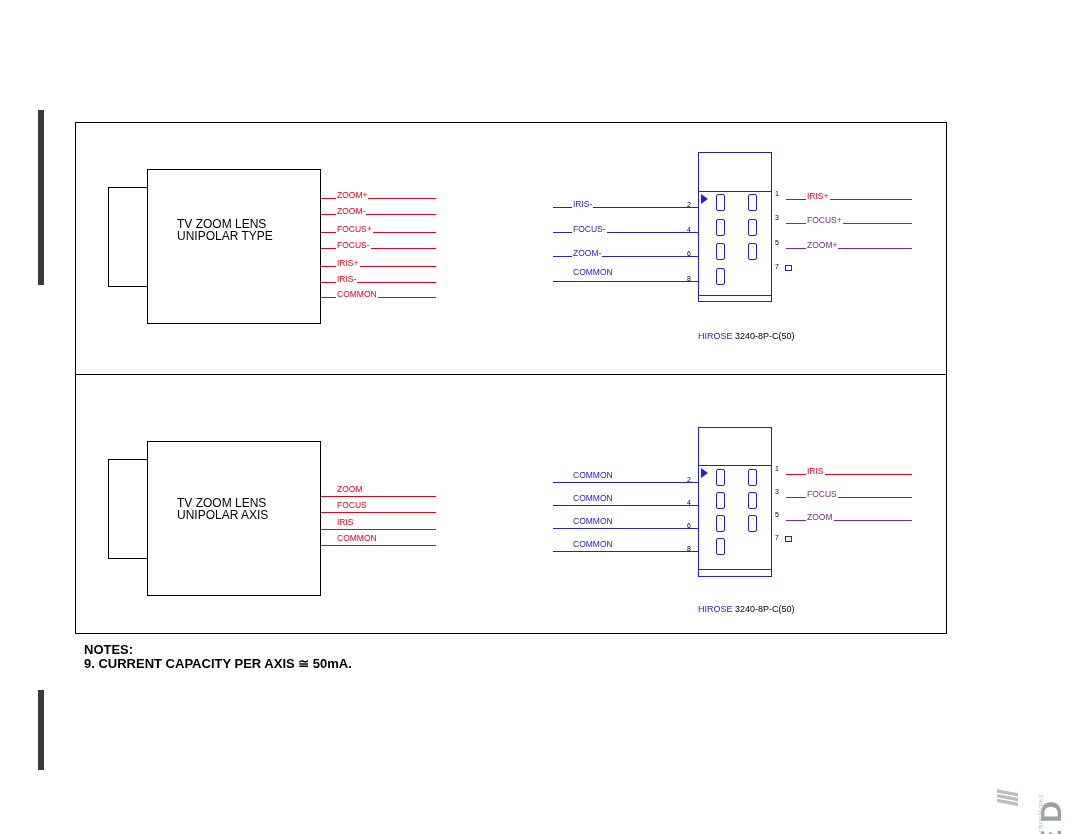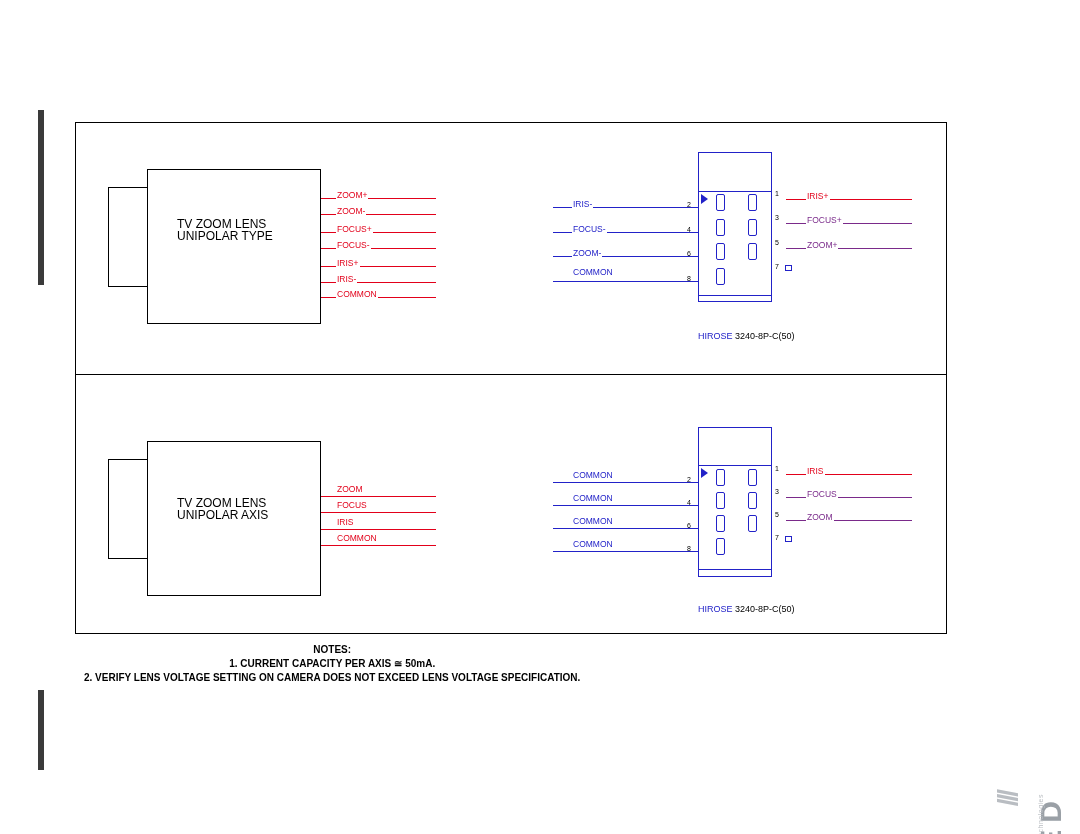--- a/index.html
+++ b/index.html
@@ -125,25 +125,24 @@
     position:absolute;
     border:1px solid #2222c8;
     box-sizing:border-box;
     width:7px;height:6px;
   }
 
   
   #notes{
     position:absolute;
     left:84px; top:643px;
-    font-size:10px;
+    font-size:13px;
     color:#000;
     line-height:14px;
     font-weight:bold;
-    text-align:center;
   }
   #notes .note-head{font-weight:bold;}
 
   
   #allied{
     position:absolute;
     right:14px; bottom:40px;
     width:150px;
     height:160px;
   }
@@ -332,21 +331,20 @@
   <div class="wlabel purple" style="left:806px;top:513px;">ZOOM</div>
 
   <div class="conn-caption" style="left:698px;top:604px;">
     <span class="hirose">HIROSE</span>
     <span>3240-8P-C(50)</span>
   </div>
 </div>
 
 <div id="notes">
   <div class="note-head">NOTES:</div>
-  <div>1. CURRENT CAPACITY PER AXIS ≅ 50mA.</div>
-  <div>2. VERIFY LENS VOLTAGE SETTING ON CAMERA DOES NOT EXCEED LENS VOLTAGE SPECIFICATION.</div>
+  <div>9. CURRENT CAPACITY PER AXIS ≅ 50mA.</div>
 </div>
 
 <div id="allied">
   <div id="allied-slash">///</div>
   <div id="allied-text">ALLIED</div>
   <div id="allied-sub">Vision Technologies</div>
 </div>
 
 </body></html>

